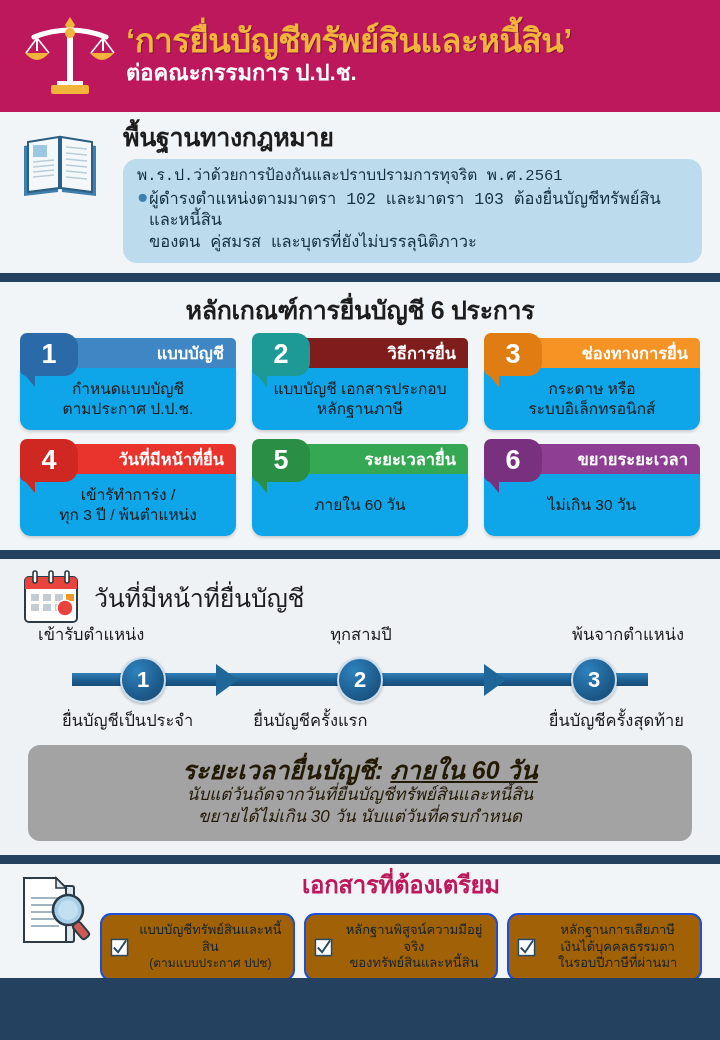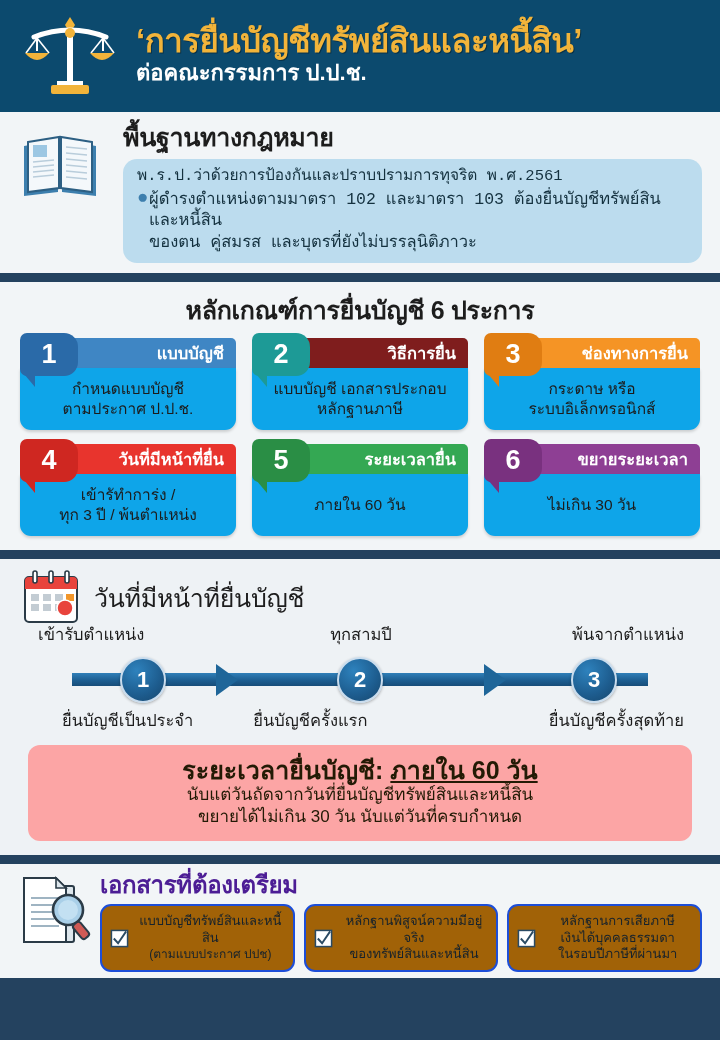--- a/index.html
+++ b/index.html
@@ -135,22 +135,22 @@
   .banner-title { font-size: 25px; font-weight: bold; line-height: 1.12; }
   .banner-title u { text-decoration: underline; text-underline-offset: 2px; }
   .banner-line { font-size: 17px; line-height: 1.22; margin-top: 1px; }
 
   
   .docs { background: #f2f5f7; padding: 8px 18px 8px 18px; }
   .docs-head { display: flex; align-items: flex-start; }
   .docmag { width: 78px; height: 82px; flex: 0 0 78px; }
   .docs-right { flex: 1; margin-left: 4px; }
   .docs-title {
-    font-size: 24px; font-weight: bold; color: #4c1d95;
-    letter-spacing: -0.3px; line-height: 1.1; margin-bottom: 6px;
+    font-size: 24px; font-weight: bold; color: #be185d;
+    letter-spacing: -0.3px; line-height: 1.1; margin-bottom: 15px; text-align: center;
   }
   .chk-grid { display: grid; grid-template-columns: 1fr 1fr 1fr; gap: 9px; }
   .chk {
     border: 2px solid #1d4ed8; border-radius: 11px; background: #a16207;
     padding: 5px 6px; display: flex; align-items: center; min-height: 68px;
   }
   .chkbox { flex: 0 0 19px; height: 19px; margin: 0 5px 0 2px; }
   .chk-text { flex: 1; text-align: center; font-size: 13px; color: #16222c; line-height: 1.3; }
   .chk-text .sub { font-size: 12px; }
 
@@ -168,21 +168,21 @@
   .panel-text { flex: 1; padding-right: 8px; text-align: center; color: #ffffff; }
   .panel-title { font-size: 21px; font-weight: bold; line-height: 1.12; }
   .panel-sub { font-size: 16px; line-height: 1.2; margin-top: 1px; }
   .footer-strip { position: absolute; left: 0; bottom: 0; width: 720px; height: 62px; background: #24425f; }
 </style>
 </head>
 <body>
 
 <div id="page">
 
-  <div class="header" style="background: #0c4a6e; gap: 10px;">
+  <div class="header" style="background: #be185d;">
     <svg class="scales" viewBox="0 0 92 86">
       <rect x="43" y="14" width="6" height="56" fill="#ffffff"></rect>
       <polygon points="46,4 51,12 46,20 41,12" fill="#f2b43a"></polygon>
       <path d="M10 24 Q46 10 82 24" stroke="#ffffff" stroke-width="5" fill="none" stroke-linecap="round"></path>
       <circle cx="46" cy="20" r="5" fill="#f2b43a"></circle>
       <line x1="13" y1="25" x2="13" y2="38" stroke="#ffffff" stroke-width="2"></line>
       <line x1="79" y1="25" x2="79" y2="38" stroke="#ffffff" stroke-width="2"></line>
       <line x1="13" y1="25" x2="2" y2="40" stroke="#ffffff" stroke-width="1.6"></line>
       <line x1="13" y1="25" x2="25" y2="40" stroke="#ffffff" stroke-width="1.6"></line>
       <line x1="79" y1="25" x2="67" y2="40" stroke="#ffffff" stroke-width="1.6"></line>
@@ -359,21 +359,21 @@
 
       <div class="tl-botlabels">
         <div class="tl-cell">ยื่นบัญชีเป็นประจำ</div>
         <div class="tl-cell first">ยื่นบัญชีครั้งแรก</div>
         <div class="tl-cell last">ยื่นบัญชีครั้งสุดท้าย</div>
       </div>
     </div>
   </div>
 
   <div class="banner-wrap">
-    <div class="banner" style="background: #fca5a5;">
+    <div class="banner" style="background: #a3a3a3; font-style: italic;">
       <div class="banner-title"><span>ระยะเวลายื่นบัญชี: </span><u>ภายใน 60 วัน</u></div>
       <div class="banner-line">นับแต่วันถัดจากวันที่ยื่นบัญชีทรัพย์สินและหนี้สิน</div>
       <div class="banner-line">ขยายได้ไม่เกิน 30 วัน นับแต่วันที่ครบกำหนด</div>
     </div>
   </div>
 
   <div class="strip"></div>
 
   <div class="docs">
     <div class="docs-head">

